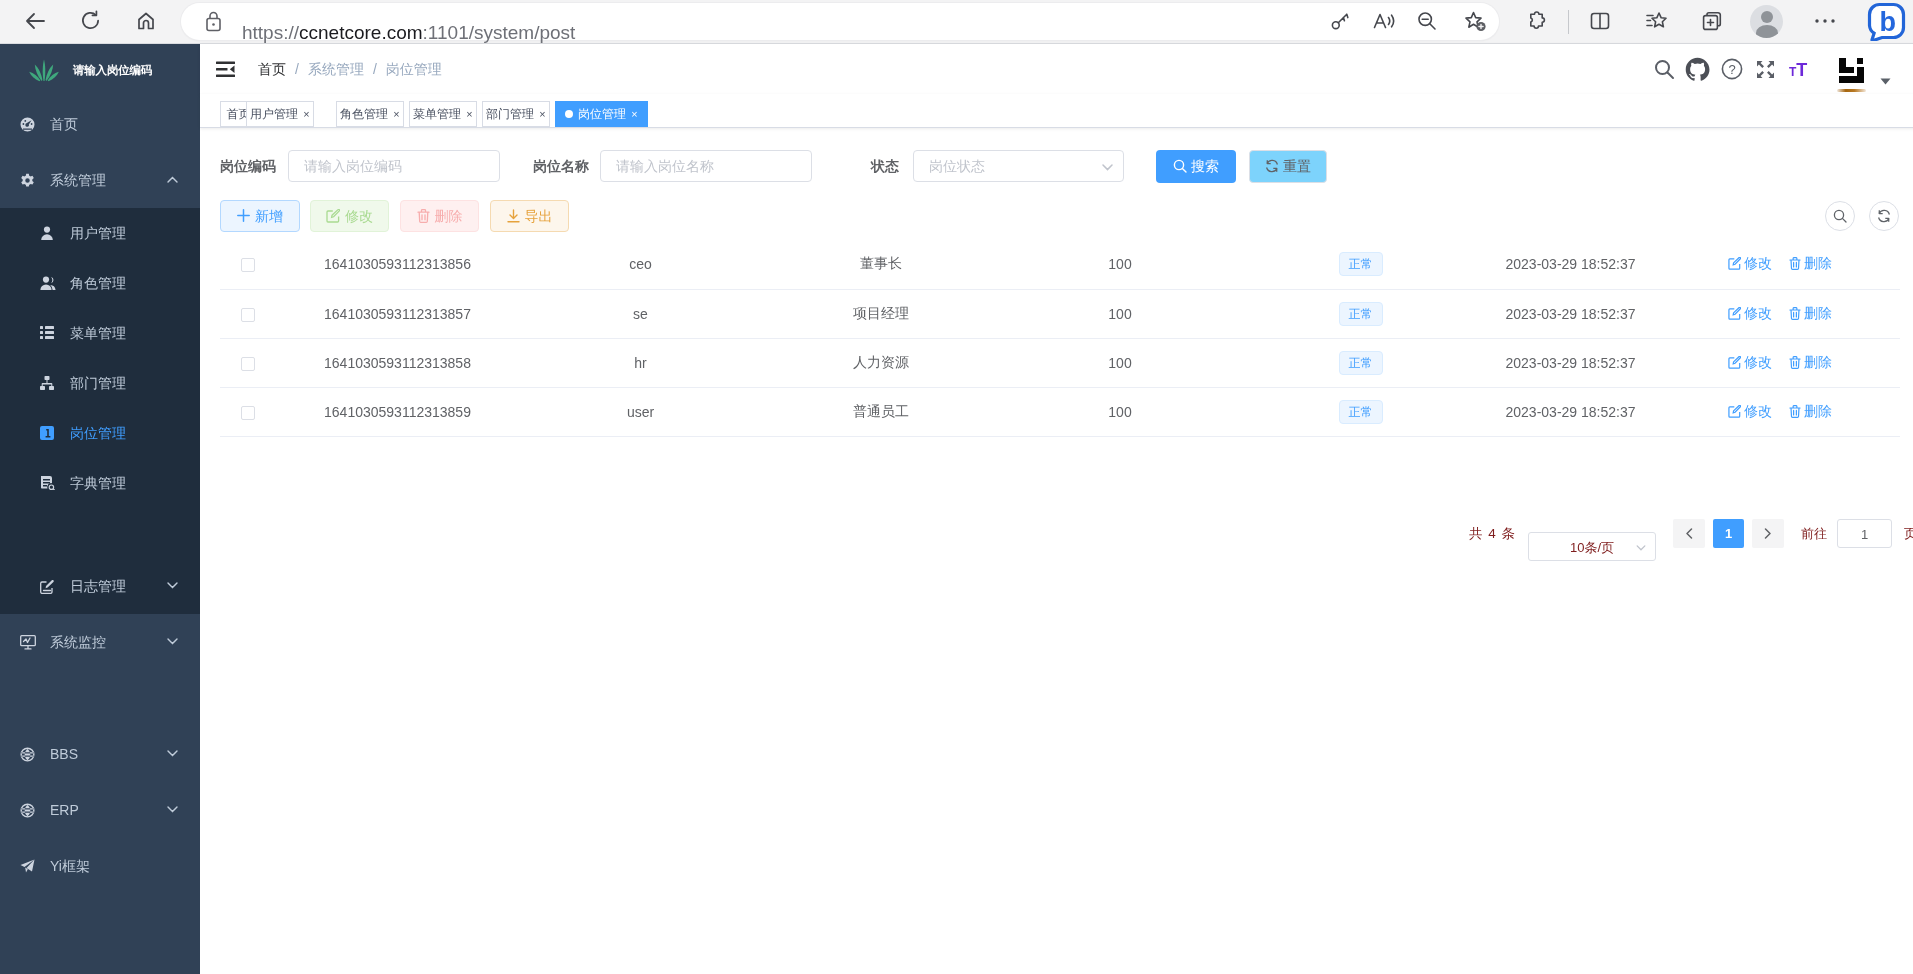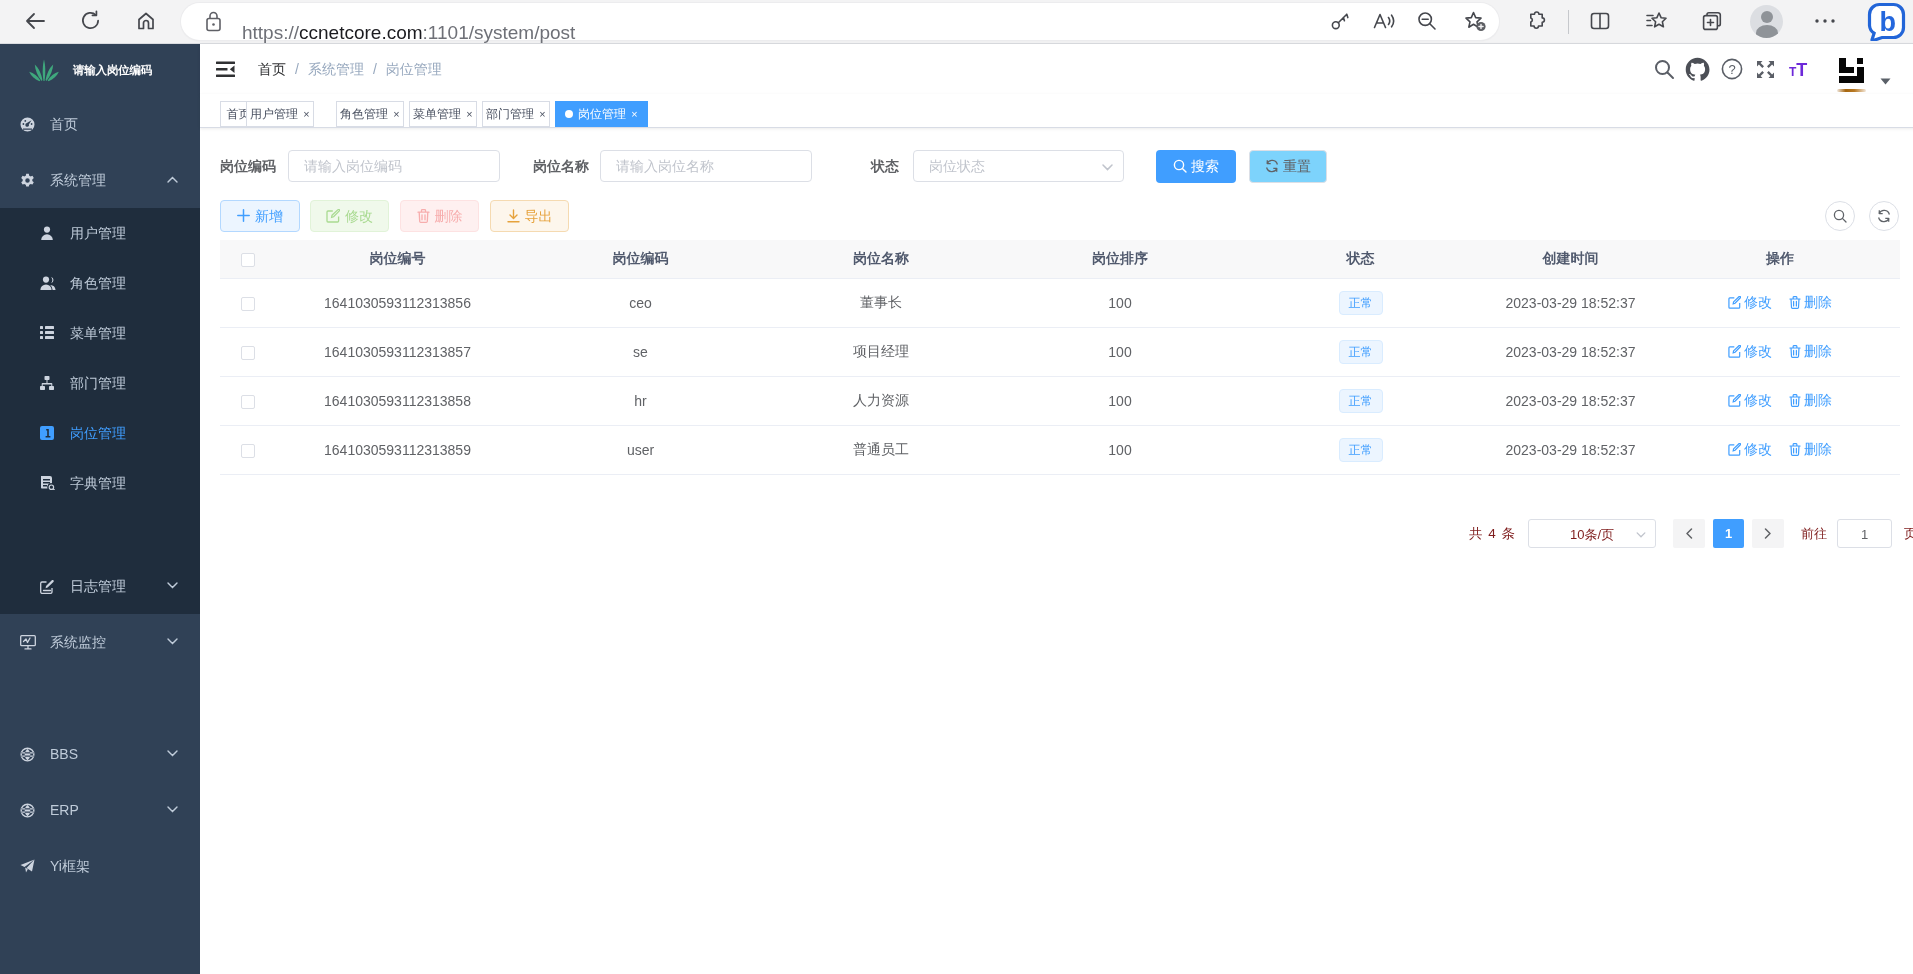--- a/index.html
+++ b/index.html
@@ -370,30 +370,20 @@
       <col style="width:56px">
       <col style="width:243px">
       <col style="width:243px">
       <col style="width:238px">
       <col style="width:240px">
       <col style="width:241px">
       <col style="width:179px">
       <col style="width:240px">
     </colgroup>
   <tbody>
-      <tr>
-        <th><span class="cbx"></span></th>
-        <th>岗位编号</th>
-        <th>岗位编码</th>
-        <th>岗位名称</th>
-        <th>岗位排序</th>
-        <th>状态</th>
-        <th>创建时间</th>
-        <th>操作</th>
-      </tr>
   <tr>
         <td><span class="cbx"></span></td>
         <td>1641030593112313856</td>
         <td>ceo</td>
         <td>董事长</td>
         <td>100</td>
         <td><span class="tag">正常</span></td>
         <td>2023-03-29 18:52:37</td>
         <td class="oplink"><svg style="display:inline-block;vertical-align:-2px;margin-right:3px" width="13" height="13" viewBox="0 0 14 14" fill="none" stroke="#409eff" stroke-width="1.3">
             <path d="M12.6 7.5 V12 a1 1 0 0 1 -1 1 H2 a1 1 0 0 1 -1 -1 V3 a1 1 0 0 1 1 -1 h4.8"></path>
@@ -448,21 +438,21 @@
             <path d="M6 6.3 L12 0.6 a0.9 0.9 0 0 1 1.3 1.3 L7.6 7.8 L5.6 8.4 Z"></path>
           </svg>修改<span style="display:inline-block;width:17px"></span><svg style="display:inline-block;vertical-align:-2px;margin-right:3px" width="12" height="13" viewBox="0 0 13 14" fill="none" stroke="#409eff" stroke-width="1.3">
             <path d="M1 3.2 h11 M4.5 3 V1.4 a0.8 0.8 0 0 1 0.8 -0.8 h2.4 a0.8 0.8 0 0 1 0.8 0.8 V3 M2.2 3.4 l0.5 9 a1 1 0 0 0 1 0.9 h5.6 a1 1 0 0 0 1 -0.9 l0.5 -9" stroke-linecap="round"></path>
             <path d="M5 5.8 v5 M8 5.8 v5" stroke-linecap="round"></path>
           </svg>删除</td>
       </tr>
 </tbody>
   </table>
 
 <div class="pgt" style="left:1469px;font-size:13.5px;word-spacing:2px;">共 4 条</div>
-<div class="pgt" style="left:1528px;width:128px;border:1px solid #dcdfe6;border-radius:3px;text-align:center;">10条/页
+<div class="pgt" style="left:1528px;width:128px;border:1px solid #dcdfe6;border-radius:3px;text-align:center;margin-top:13px;">10条/页
   <svg class="abs" style="right:9px;top:12px" width="10" height="6" viewBox="0 0 11 7" fill="none" stroke="#c0c4cc" stroke-width="1.5" stroke-linecap="round">
       <path d="M1 1 L5.5 5.6 L10 1"></path>
     </svg>
 </div>
 <div class="pgbtn" style="left:1673px;width:32px;">
   <svg style="margin:9px auto 0" width="8" height="11" viewBox="0 0 8 11" fill="none" stroke="#606266" stroke-width="1.5" stroke-linecap="round" stroke-linejoin="round">
       <path d="M6.5 1 L2 5.5 L6.5 10"></path>
     </svg>
 </div>
 <div class="pgbtn" style="left:1713px;width:31px;background:#409eff;color:#fff;font-weight:bold;">1</div>

